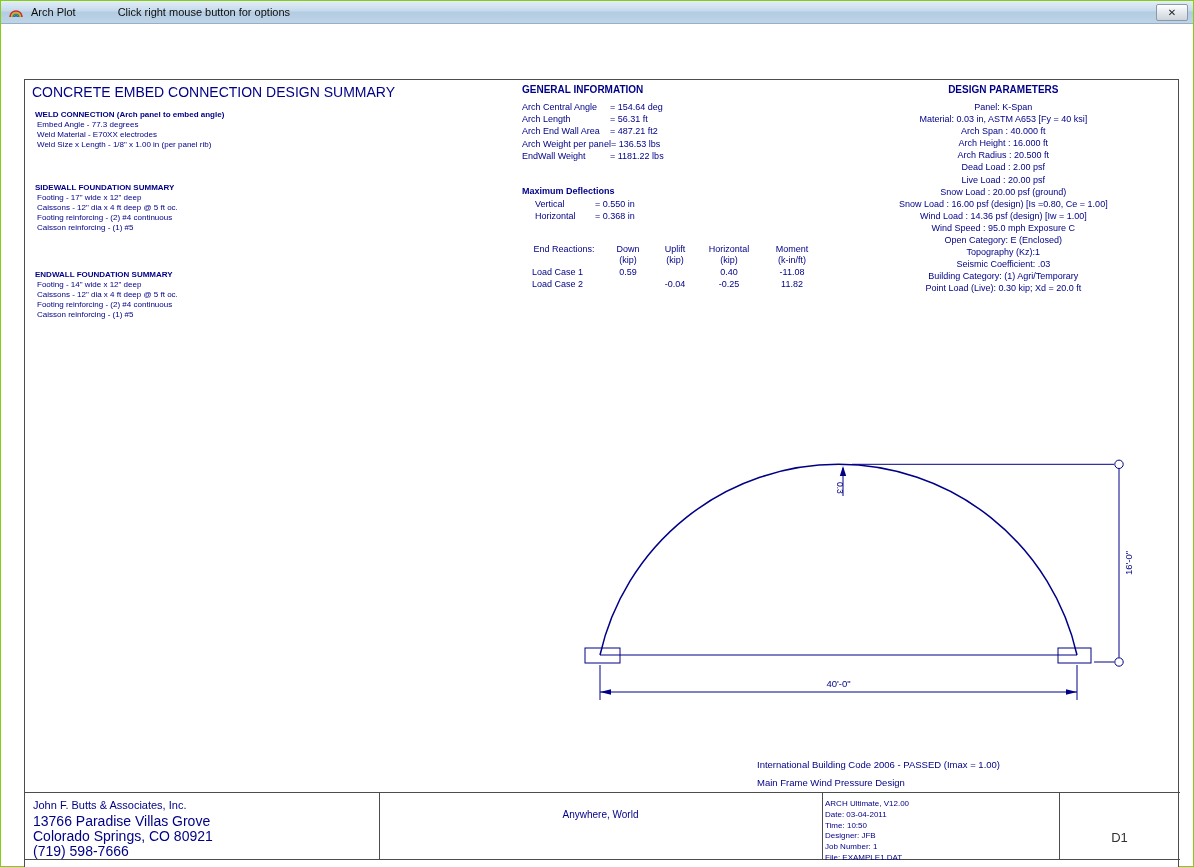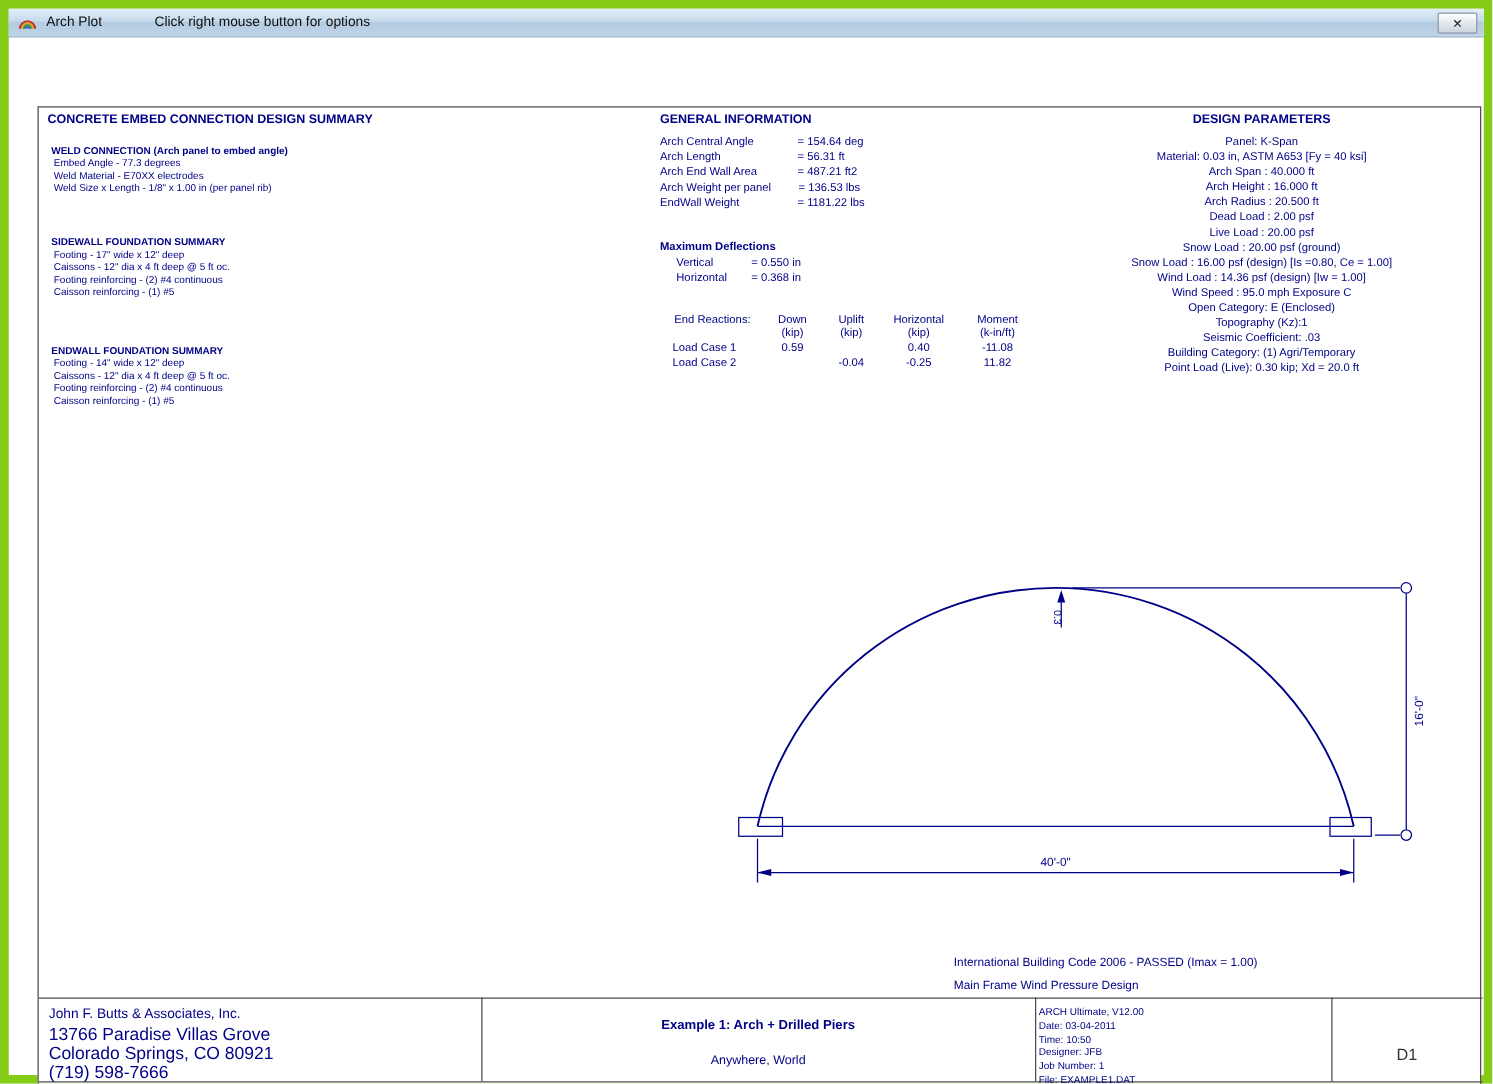--- a/index.html
+++ b/index.html
@@ -1,48 +1,48 @@
 <!DOCTYPE html>
 <html><head>
 <meta charset="utf-8">
 <style>
   *{box-sizing:border-box;}
   html,body{margin:0;padding:0;}
   body{
     width:1194px;height:867px;overflow:hidden;position:relative;
     font-family:"Liberation Sans",sans-serif;background:#fff;
   }
-  .window{position:absolute;inset:0;border:7px solid #84cc16;background:#fff;}
+  .window{position:absolute;inset:0;border:1px solid #84cc16;background:#fff;}
   .titlebar{
     position:absolute;top:0;left:0;right:0;height:23px;
     background:linear-gradient(180deg,#e3eef8 0%,#c6daec 45%,#b3cce1 50%,#bfd4e7 100%);
     border-bottom:1px solid #97b0c7;display:flex;align-items:center;
   }
   .app-icon{width:16px;height:16px;margin:0 7px 0 7px;flex:0 0 auto;}
   .tb-title{font-size:11px;color:#0d0d0d;white-space:nowrap;margin-right:42px;}
   .tb-hint{font-size:11px;color:#0d0d0d;white-space:nowrap;}
   .close-btn{
     position:absolute;right:5px;top:3px;width:32px;height:17px;
     background:linear-gradient(#ffffff,#e4e9ee 48%,#ccd4db);
     border:1px solid #8d99a6;border-radius:2px;
     display:flex;align-items:center;justify-content:center;
     font-size:10px;color:#1d1d1d;cursor:default;
   }
   .sheet{position:absolute;left:23px;top:78px;width:1155px;height:800px;border:1px solid #4d4d4d;background:#fff;}
   
   .embed-col{position:absolute;left:7px;top:4px;color:#000087;white-space:nowrap;}
-  .embed-title{font-size:10px;font-weight:bold;}
+  .embed-title{font-size:14px;font-weight:normal;}
   .blk{position:absolute;left:3px;}
   .blk-title{font-size:8px;font-weight:bold;line-height:10px;}
   .blk-line{font-size:8px;line-height:10px;padding-left:2px;}
   
   .gi-col{position:absolute;left:497px;top:4px;color:#000087;white-space:nowrap;font-size:9px;}
   .sec-title{font-size:10px;font-weight:bold;}
   .gi-rows{margin-top:6px;}
-  .gi-row{display:flex;line-height:12.2px;gap:22px;}
+  .gi-row{display:flex;line-height:12.2px;}
   .gi-label{min-width:88px;}
   .defl-title{font-size:9px;font-weight:bold;margin-top:23px;line-height:13px;}
   .defl-row{display:flex;line-height:12px;padding-left:13px;}
   .defl-label{min-width:60px;}
   
   .rx{margin-top:21px;display:grid;grid-template-columns:84px 44px 50px 58px 68px;}
   .rx .c{text-align:center;line-height:12px;}
   .rx .l{text-align:left;line-height:12px;}
   .rx .b{font-weight:normal;text-align:center;}
   .rx .u{line-height:11px;}
@@ -240,21 +240,20 @@
     <div class="tb-v" style="left:1034px;"></div>
 
     <div class="company">
       <div class="company-name">John F. Butts &amp; Associates, Inc.</div>
       <div class="company-line">13766 Paradise  Villas Grove</div>
       <div class="company-line">Colorado Springs, CO 80921</div>
       <div class="company-line">(719) 598-7666</div>
     </div>
 
     <div class="project">
-      <div class="project-title">Example 1:  Arch + Drilled Piers</div>
       <div class="project-loc">Anywhere, World</div>
     </div>
 
     <div class="meta">
       <div class="meta-line">ARCH Ultimate, V12.00</div>
       <div class="meta-line">Date: 03-04-2011</div>
       <div class="meta-line">Time: 10:50</div>
       <div class="meta-line">Designer: JFB</div>
       <div class="meta-line">Job Number: 1</div>
       <div class="meta-line">File: EXAMPLE1.DAT</div>

